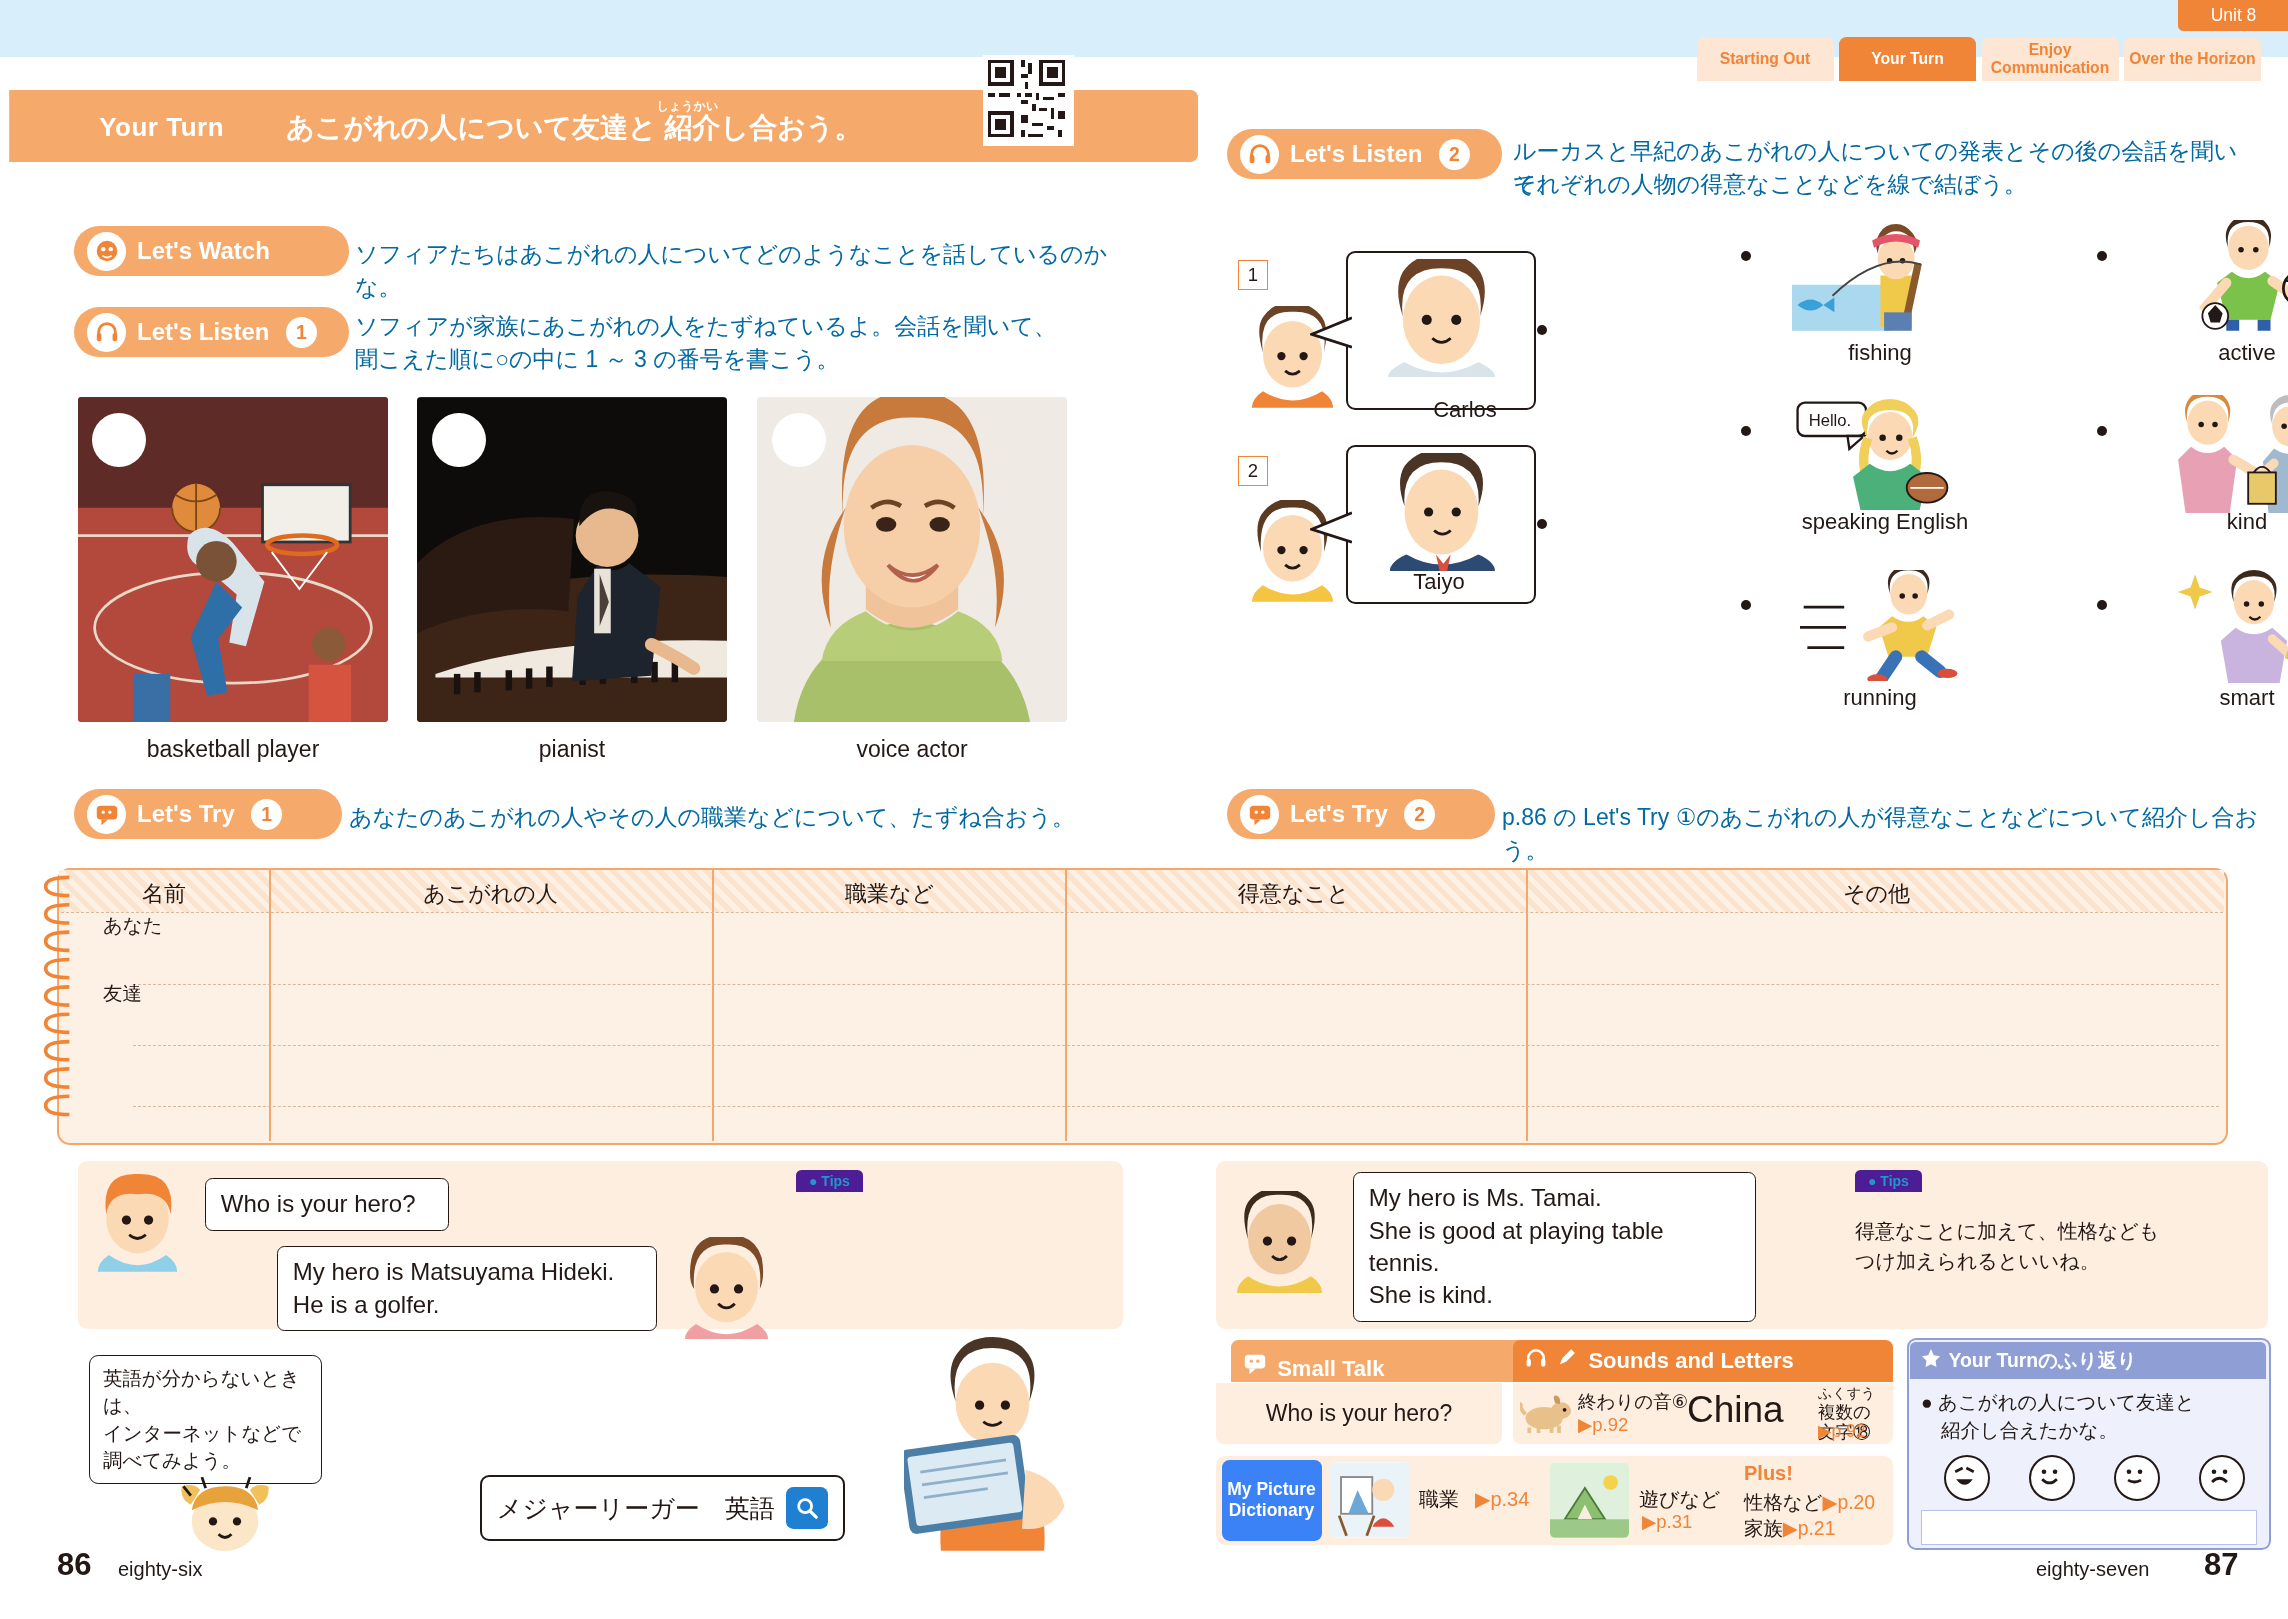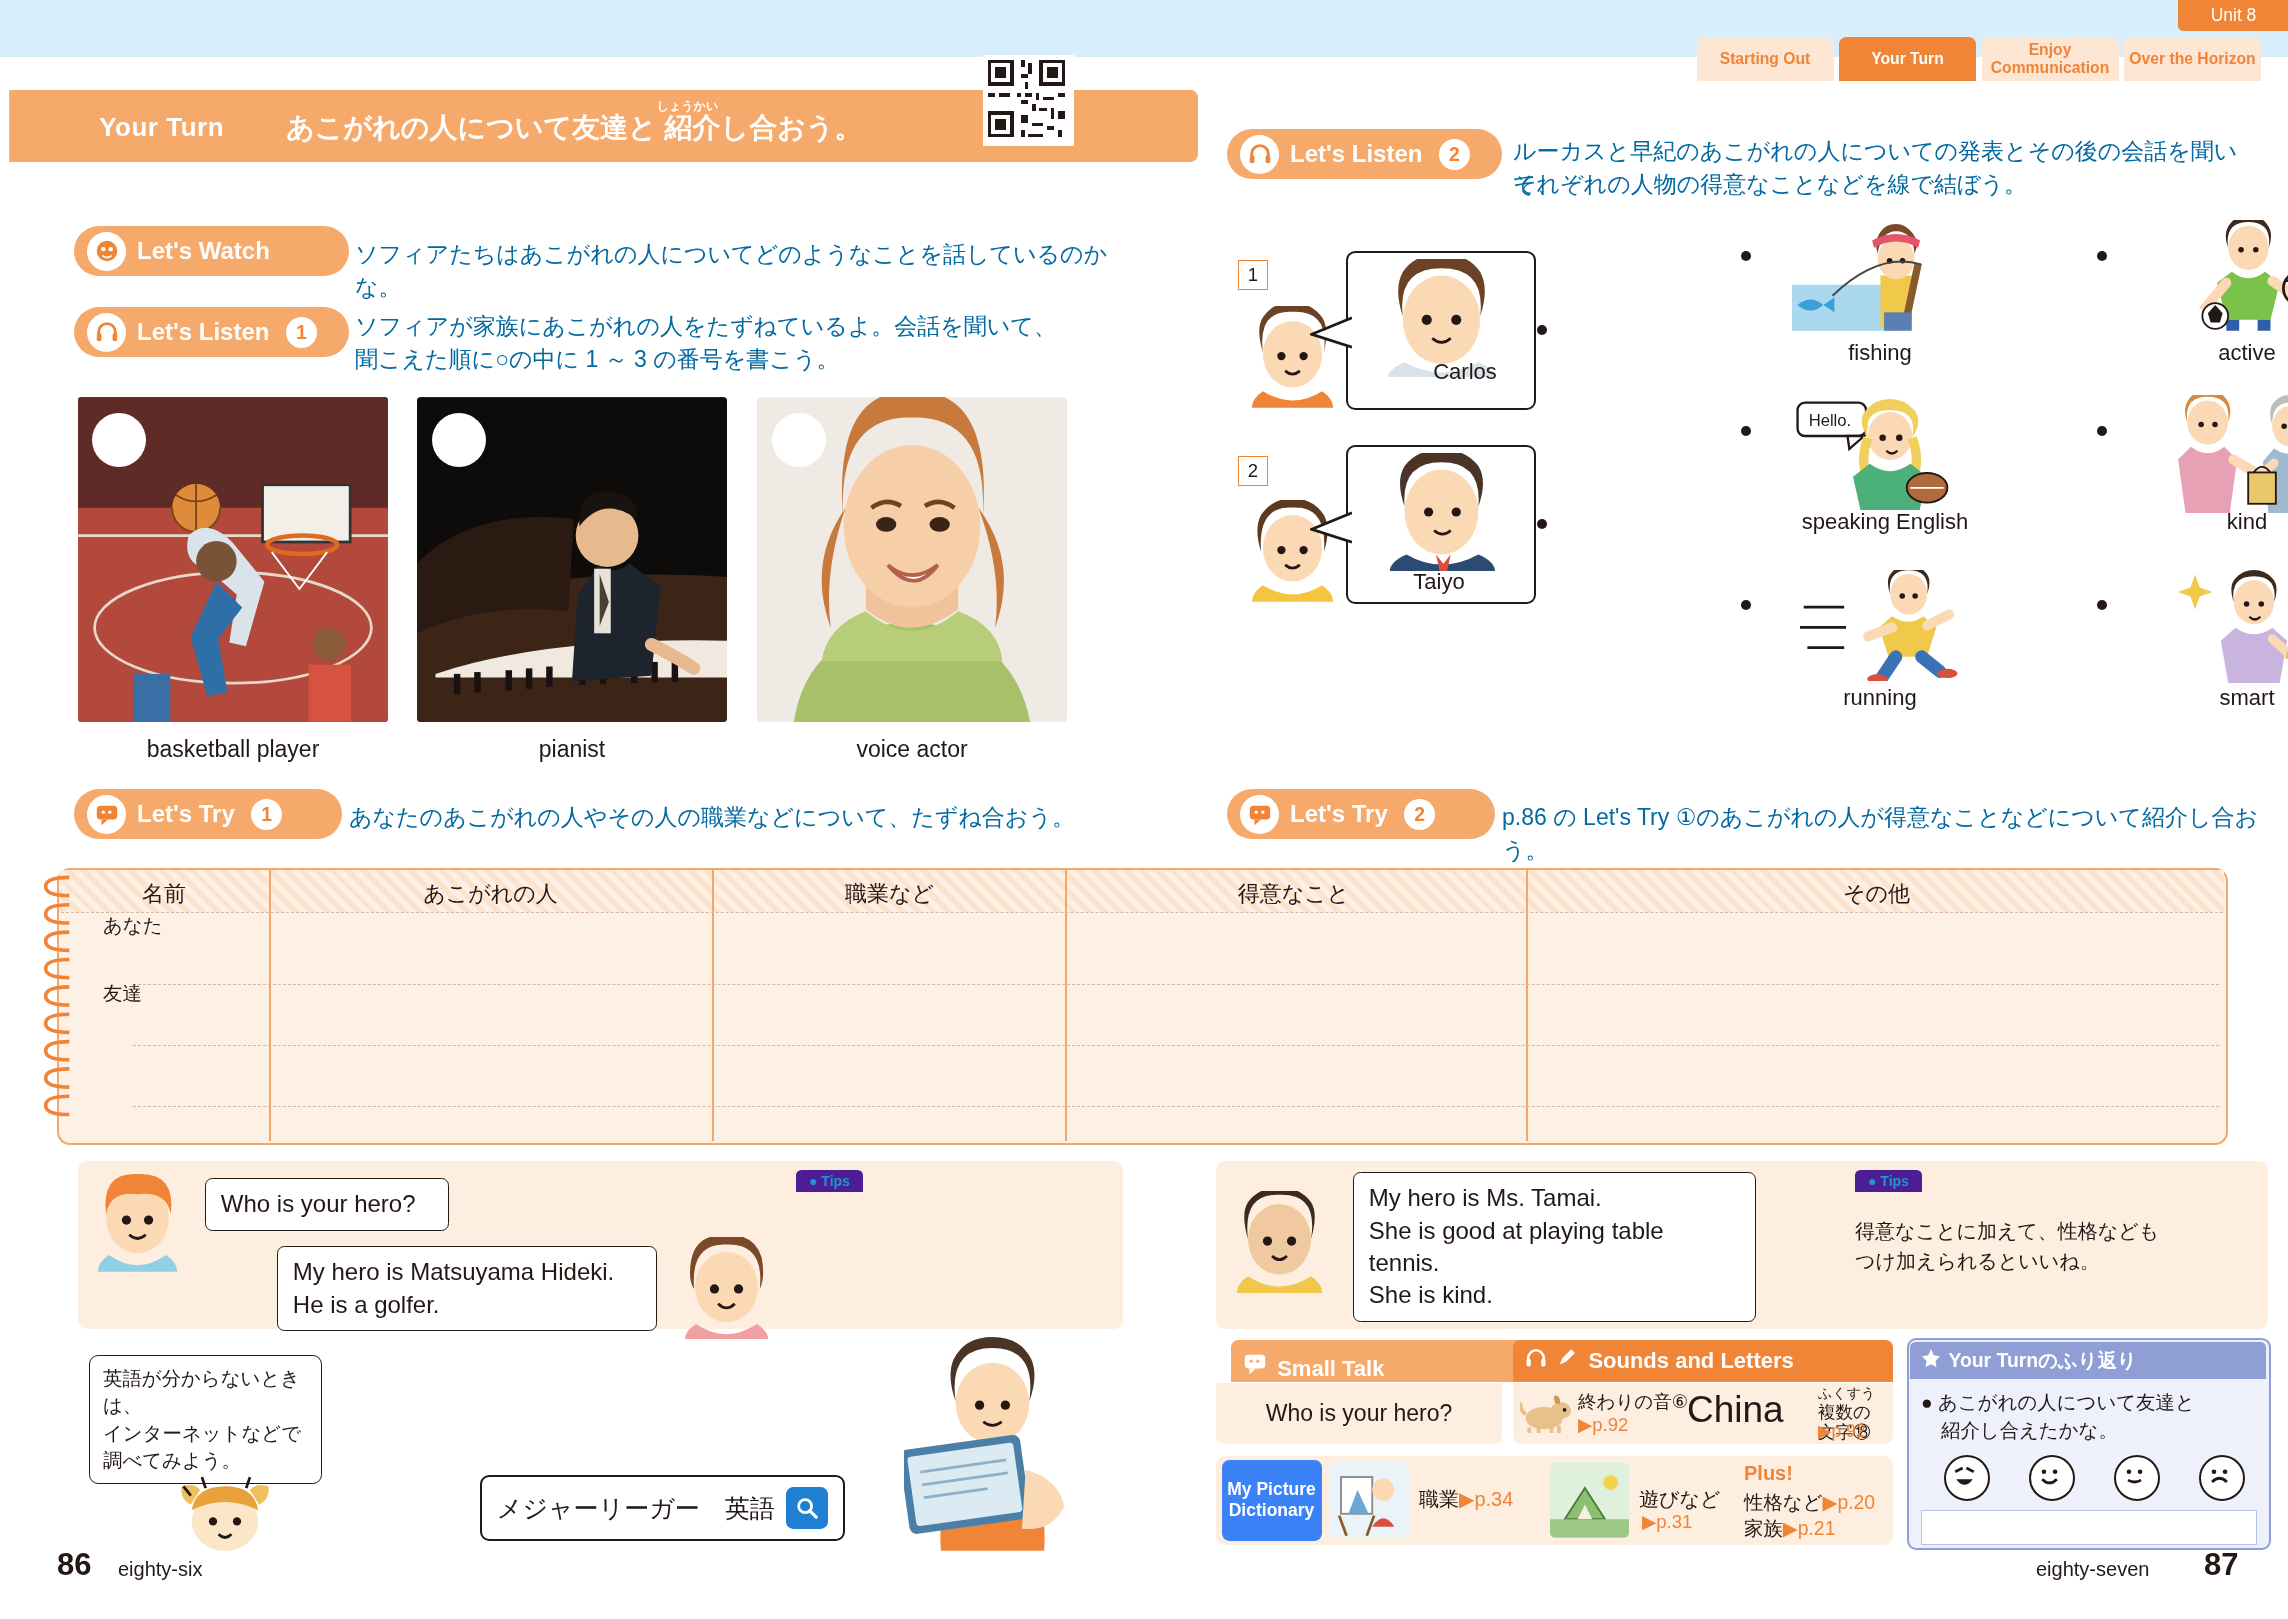--- a/index.html
+++ b/index.html
@@ -395,21 +395,21 @@
     <div class="person-frame" style="left:174px;top:251px;width:186px;height:155px;">
       <svg width="181" height="118" viewBox="0 0 196 128" style="display:block;margin:5.5px auto 0;">
         <ellipse cx="98" cy="66" rx="42" ry="48" fill="#fbd9b5"></ellipse>
         <path d="M56 62 q-6 -52 42 -52 q48 0 42 52 q10 -30 0 -48 q-14 -20 -42 -20 q-28 0 -42 20 q-10 18 0 48z" fill="#6b4226"></path>
         <circle cx="82" cy="66" r="5.5" fill="#231815"></circle>
           <circle cx="114" cy="66" r="5.5" fill="#231815"></circle>
         <path d="M88 86 q10 9 20 0" stroke="#231815" stroke-width="3" fill="none"></path>
         <path d="M58 112 q40 22 80 0 q18 8 18 16 H40 q0 -8 18 -16z" fill="#d8e3ea"></path>
       </svg>
     </div>
-    <div class="namelbl" style="left:174px;top:359px;width:186px;padding-left:26px;">Carlos</div>
+    <div class="namelbl" style="left:174px;top:397px;width:186px;padding-left:26px;">Carlos</div>
     <div style="position:absolute;left:78px;top:306px;width:85px;height:102px;">
       <svg width="85" height="102" viewBox="0 0 92 110">
         <ellipse cx="46" cy="52" rx="32" ry="36" fill="#fbd9b5"></ellipse>
         <path d="M14 50 q-6 -46 32 -44 q40 -2 34 44 q6 -26 -2 -38 q-12 -16 -32 -16 q-22 0 -32 16 q-8 12 0 38z" fill="#6b4226"></path>
         <circle cx="34" cy="54" r="4.5" fill="#231815"></circle>
           <circle cx="58" cy="54" r="4.5" fill="#231815"></circle>
         <path d="M38 70 q8 7 16 0" stroke="#231815" stroke-width="3" fill="none"></path>
         <path d="M14 92 q32 20 64 0 q12 8 12 18 H2 q0 -10 12 -18z" fill="#f08437"></path>
       </svg>
     </div>
@@ -655,21 +655,21 @@
       <div style="position:absolute;left:114px;top:5.5px;width:79px;height:76px;background:#fff;border-radius:5.5px;overflow:hidden;">
         <svg width="79" height="76" viewBox="0 0 86 82">
             <rect width="86" height="82" fill="#eaf3f8"></rect>
             <rect x="12" y="16" width="34" height="40" fill="#fff" stroke="#888" stroke-width="2"></rect>
             <path d="M20 56 l10 -26 l12 26z" fill="#6aa8d8"></path>
             <circle cx="58" cy="30" r="12" fill="#fbd9b5"></circle>
             <path d="M46 70 q12 -18 24 0z" fill="#d94f3d"></path>
             <path d="M10 58 l8 22 M48 58 l-8 22" stroke="#8a5a2c" stroke-width="3"></path>
           </svg>
       </div>
-      <div style="position:absolute;left:203px;top:29.5px;font-size:20px;"><span>職業</span><span style="color:#f08437;">▶<span>p.34</span></span></div>
+      <div style="position:absolute;left:203px;top:29.5px;font-size:20px;"><span>職業</span><span style="color:#f08437;margin-left:16px;">▶<span>p.34</span></span></div>
       <div style="position:absolute;left:334px;top:5.5px;width:79px;height:76px;background:#fff;border-radius:5.5px;overflow:hidden;">
         <svg width="79" height="76" viewBox="0 0 86 82">
             <rect width="86" height="82" fill="#dff0dc"></rect>
             <path d="M16 62 l22 -34 l22 34z" fill="#8cc070" stroke="#4a7a3a" stroke-width="2"></path>
             <path d="M30 62 l8 -16 l8 16z" fill="#f5efe0"></path>
             <circle cx="66" cy="22" r="8" fill="#f5d24a"></circle>
             <rect x="0" y="62" width="86" height="20" fill="#9cc888"></rect>
           </svg>
       </div>
       <div style="position:absolute;left:423px;top:29.5px;font-size:20px;"><span>遊びなど</span></div>

